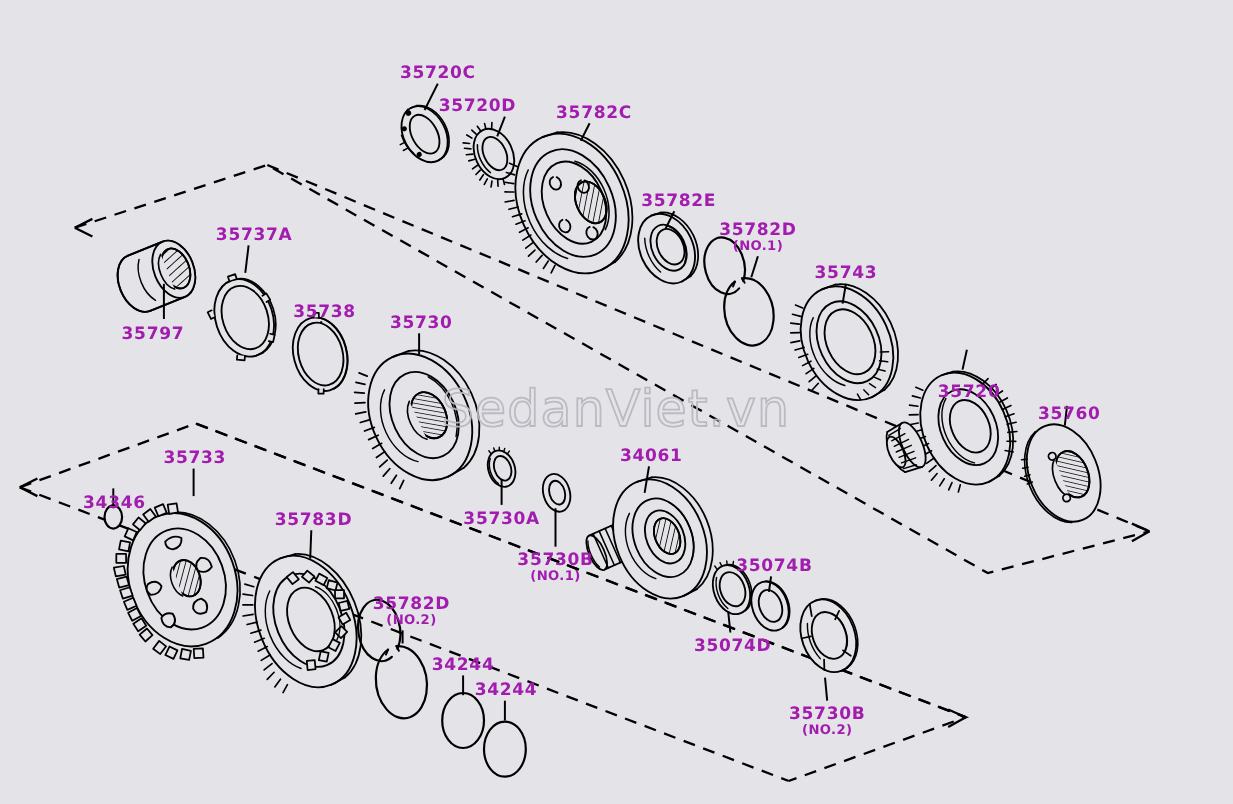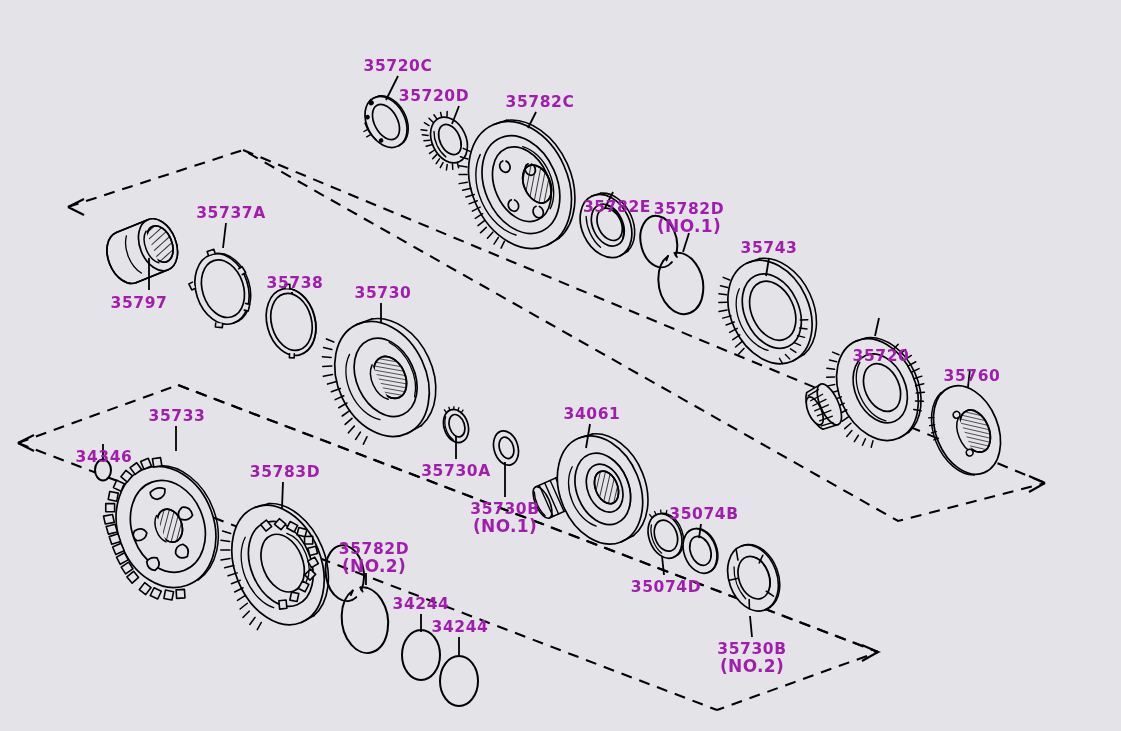--- a/index.html
+++ b/index.html
@@ -21,21 +21,21 @@
     letter-spacing:0.6px;
     color:#a21caf;
     white-space:nowrap;
     line-height:1.06;
     text-align:center;
     transform:translateX(-50%);
     user-select:none;
   }
   .lbl .sub{
     display:block;
-    font-size:17px;
+    font-size:12px;
     letter-spacing:0.3px;
     font-weight:bold;
   }
   .wm{
     position:absolute;
     left:560px;top:371px;
     transform:translate(-50%,-50%);
     font-family:"DejaVu Sans", sans-serif;
     font-size:46px;
     letter-spacing:1px;
@@ -470,26 +470,27 @@
       <line x1="421" y1="614" x2="421" y2="632" stroke="#000000" stroke-width="1.8"></line>
       <line x1="459" y1="637" x2="459" y2="655" stroke="#000000" stroke-width="1.8"></line>
       <line x1="456" y1="459" x2="456" y2="436" stroke="#000000" stroke-width="1.8"></line>
       <line x1="505" y1="497" x2="505" y2="462" stroke="#000000" stroke-width="1.8"></line>
       <line x1="590" y1="424" x2="586" y2="448" stroke="#000000" stroke-width="1.8"></line>
       <line x1="701" y1="524" x2="699" y2="538" stroke="#000000" stroke-width="1.8"></line>
       <line x1="664" y1="575" x2="662" y2="556" stroke="#000000" stroke-width="1.8"></line>
       <line x1="752" y1="637" x2="750" y2="616" stroke="#000000" stroke-width="1.8"></line>
     </svg>
 
+  <div class="wm">SedanViet.vn</div>
 
   <div id="labels">
       <div class="lbl" style="left: 398px; top: 58px;"><span>35720C</span></div>
       <div class="lbl" style="left: 434px; top: 88px; text-align: center;"><span>35720D</span></div>
       <div class="lbl" style="left: 540px; top: 94px;"><span>35782C</span></div>
-      <div class="lbl" style="left: 617px; top: 174px; margin-top: 25px;"><span>35782E</span></div>
+      <div class="lbl" style="left: 617px; top: 174px;"><span>35782E</span></div>
       <div class="lbl" style="left: 689px; top: 201px;"><span>35782D</span><span class="sub">(NO.1)</span></div>
       <div class="lbl" style="left: 769px; top: 240px;"><span>35743</span></div>
       <div class="lbl" style="left: 881px; top: 300px; margin-top: 48px;"><span>35720</span></div>
       <div class="lbl" style="left: 972px; top: 351px; margin-top: 17px;"><span>35760</span></div>
       <div class="lbl" style="left: 139px; top: 295px;"><span>35797</span></div>
       <div class="lbl" style="left: 231px; top: 205px;"><span>35737A</span></div>
       <div class="lbl" style="left: 295px; top: 275px;"><span>35738</span></div>
       <div class="lbl" style="left: 383px; top: 285px; text-align: center;"><span>35730</span></div>
       <div class="lbl" style="left: 104px; top: 426px; margin-top: 23px;"><span>34346</span></div>
       <div class="lbl" style="left: 177px; top: 408px;"><span>35733</span></div>

